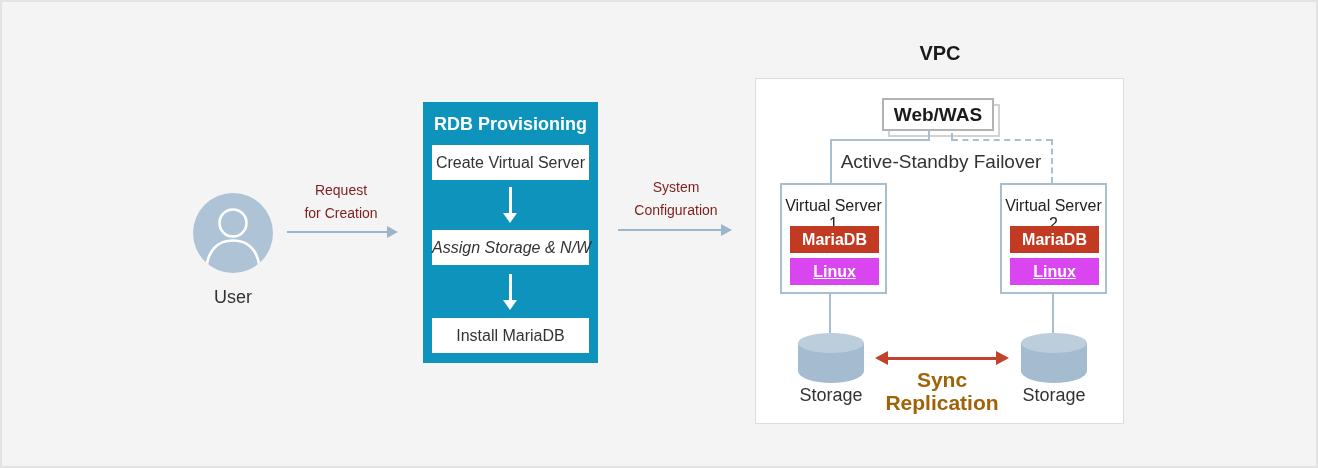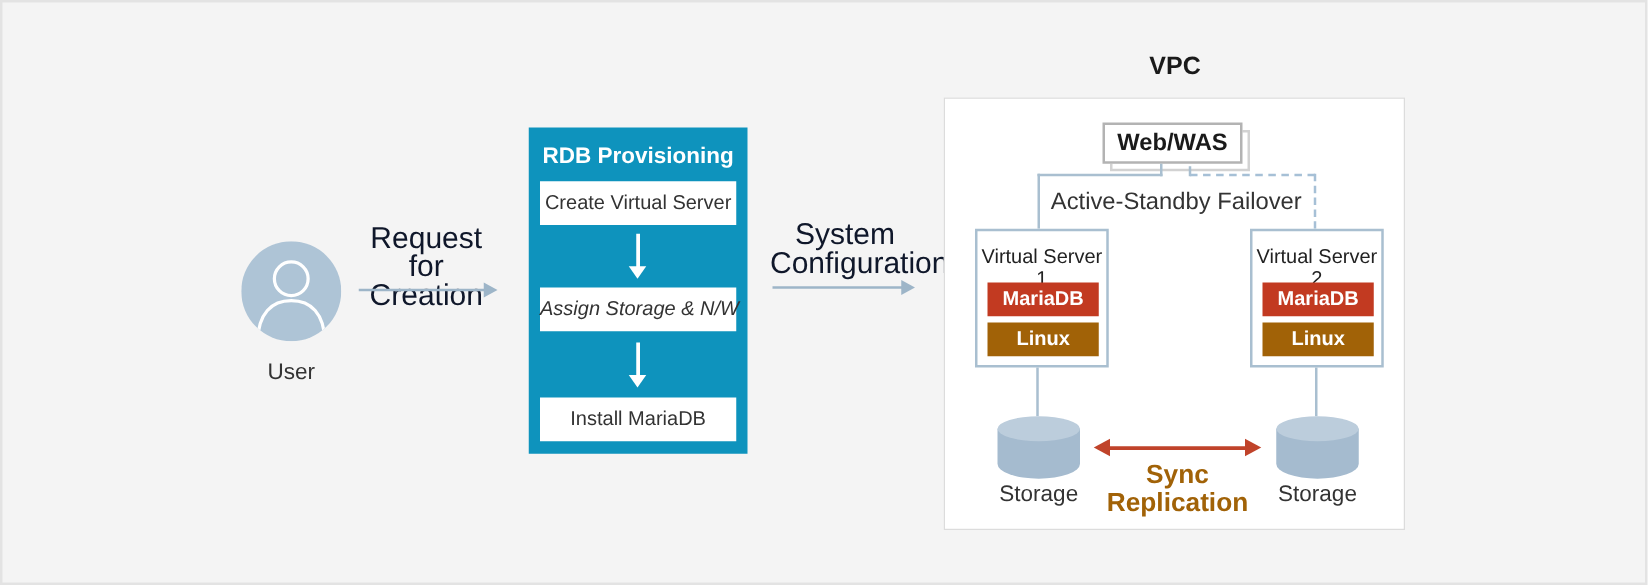--- a/index.html
+++ b/index.html
@@ -8,21 +8,21 @@
   .canvas {
     position:relative; width:1318px; height:468px;
     background:#f4f4f4; overflow:hidden;
     box-shadow: inset 0 0 0 2px #e3e3e3;
   }
   .abs { position:absolute; }
   .center { text-align:center; }
 
   
   .user-label { font-size:18px; color:#333; }
-  .two-line { font-size:24px; color:#0f172a; line-height:23px; }
+  .two-line { font-size:14px; color:#7f1d1d; line-height:23px; }
 
   
   .harrow { height:2px; background:#9db5c8; }
   .harrow::after {
     content:''; position:absolute; right:-10px; top:-5px;
     border-left:11px solid #9db5c8;
     border-top:6px solid transparent; border-bottom:6px solid transparent;
   }
 
   
@@ -62,21 +62,21 @@
     position:absolute; width:107px; height:111px;
     background:#fff; border:2px solid #a9bfd0;
   }
   .vs-name { margin-top:12px; text-align:center; font-size:16px; color:#222; }
   .badge {
     position:absolute; left:8px; width:89px; height:27px;
     color:#fff; font-weight:bold; font-size:16px;
     text-align:center; line-height:27px;
   }
   .badge.red { background:#c23a21; }
-  .badge.teal { background:#a16207; }
+  .badge.teal { background:#d946ef;text-decoration:underline; }
 
   
   .cyl { position:absolute; width:66px; height:50px; }
   .cyl .body {
     position:absolute; top:10px; left:0; width:66px; height:40px;
     background:#a5bbcf; border-radius:0 0 33px 33px / 0 0 12px 12px;
   }
   .cyl .top {
     position:absolute; top:0; left:0; width:66px; height:20px;
     background:#bccddc; border-radius:50%;

